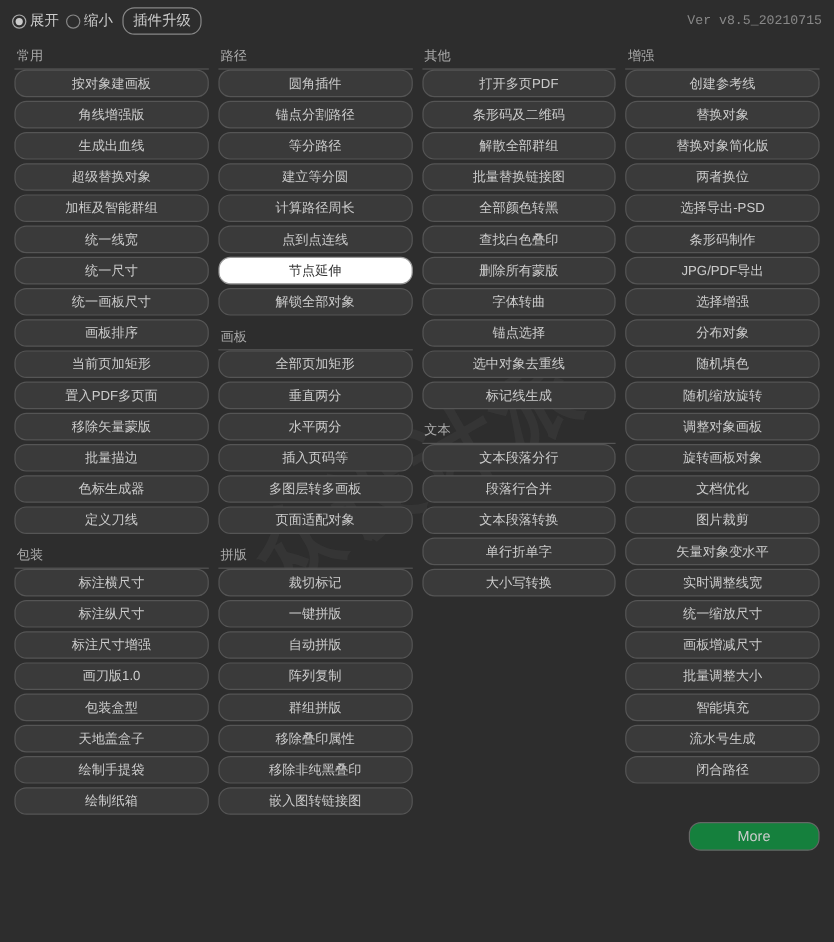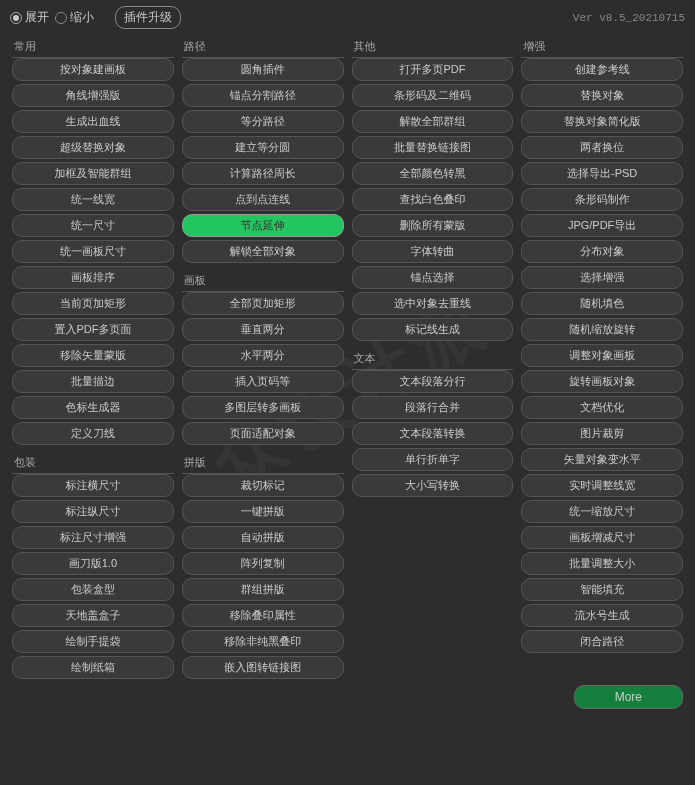--- a/index.html
+++ b/index.html
@@ -34,21 +34,21 @@
       display: flex;
       align-items: center;
       justify-content: space-between;
       padding: 6px 10px 4px 10px;
       position: relative;
       z-index: 1;
     }
     .top-left {
       display: flex;
       align-items: center;
-      gap: 21px;
+      gap: 8px;
     }
     .radio-group {
       display: flex;
       align-items: center;
       gap: 6px;
     }
     .radio-item {
       display: flex;
       align-items: center;
       gap: 3px;
@@ -122,21 +122,21 @@
       color: #cccccc;
       padding: 3px 6px;
       font-size: 11px;
       text-align: center;
       cursor: pointer;
       white-space: nowrap;
       overflow: hidden;
       text-overflow: ellipsis;
     }
     .btn-item.active {
-      background: #22c55e;
+      background: #ffffff;
       color: #333;
       border-color: #999;
     }
     .sub-section {
       margin-top: 6px;
     }
     .bottom-more {
       position: relative;
       z-index: 1;
       display: flex;
@@ -281,22 +281,22 @@
   <div class="column">
     <div class="section-title">增强</div>
     <div class="btn-list">
       <button class="btn-item">创建参考线</button>
       <button class="btn-item">替换对象</button>
       <button class="btn-item">替换对象简化版</button>
       <button class="btn-item">两者换位</button>
       <button class="btn-item">选择导出-PSD</button>
       <button class="btn-item">条形码制作</button>
       <button class="btn-item">JPG/PDF导出</button>
+      <button class="btn-item">选择增强</button>
       <button class="btn-item">分布对象</button>
-      <button class="btn-item">选择增强</button>
       <button class="btn-item">随机填色</button>
       <button class="btn-item">随机缩放旋转</button>
       <button class="btn-item">调整对象画板</button>
       <button class="btn-item">旋转画板对象</button>
       <button class="btn-item">文档优化</button>
       <button class="btn-item">图片裁剪</button>
       <button class="btn-item">矢量对象变水平</button>
       <button class="btn-item">实时调整线宽</button>
       <button class="btn-item">统一缩放尺寸</button>
       <button class="btn-item">画板增减尺寸</button>

